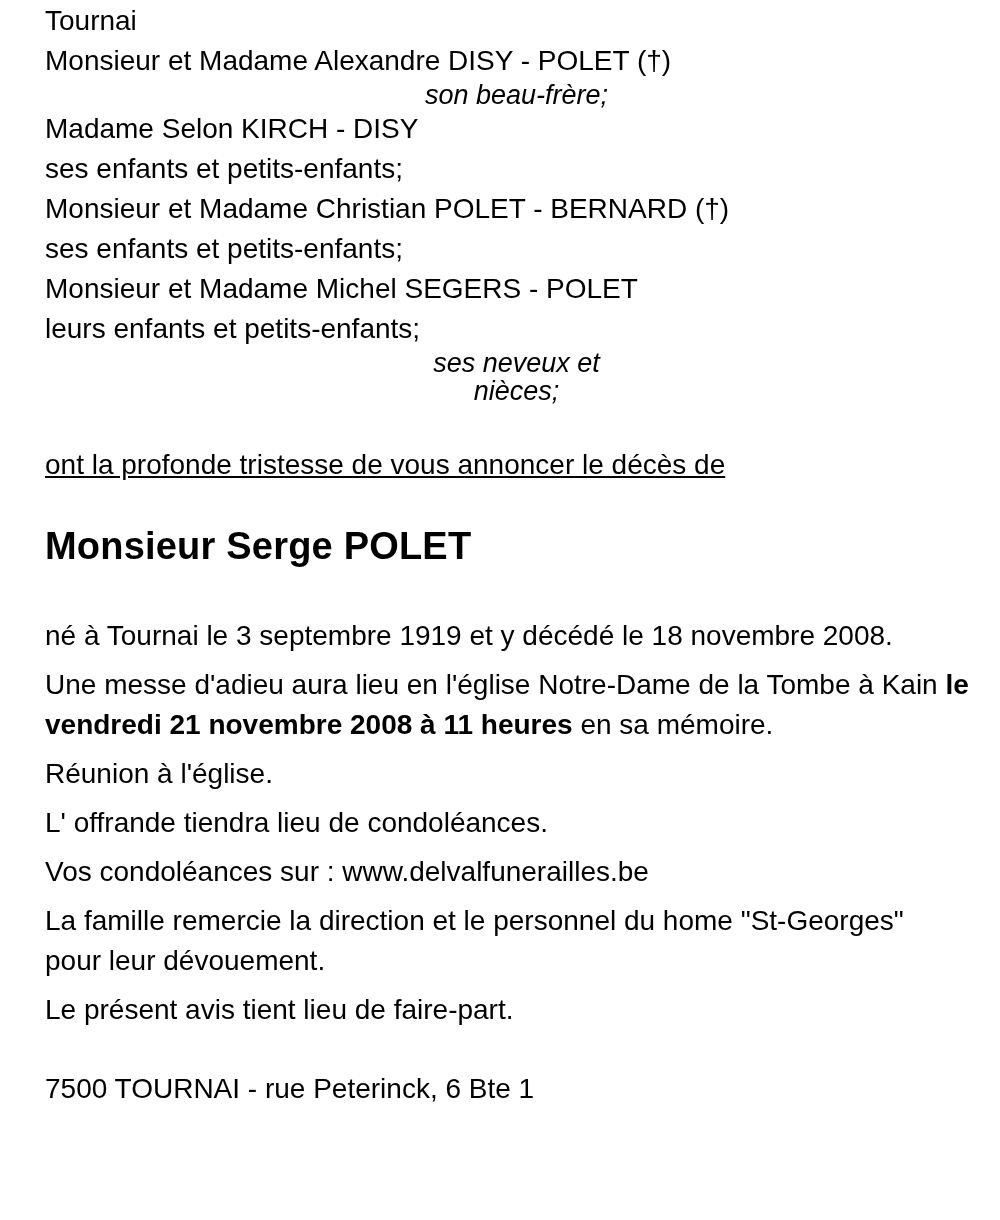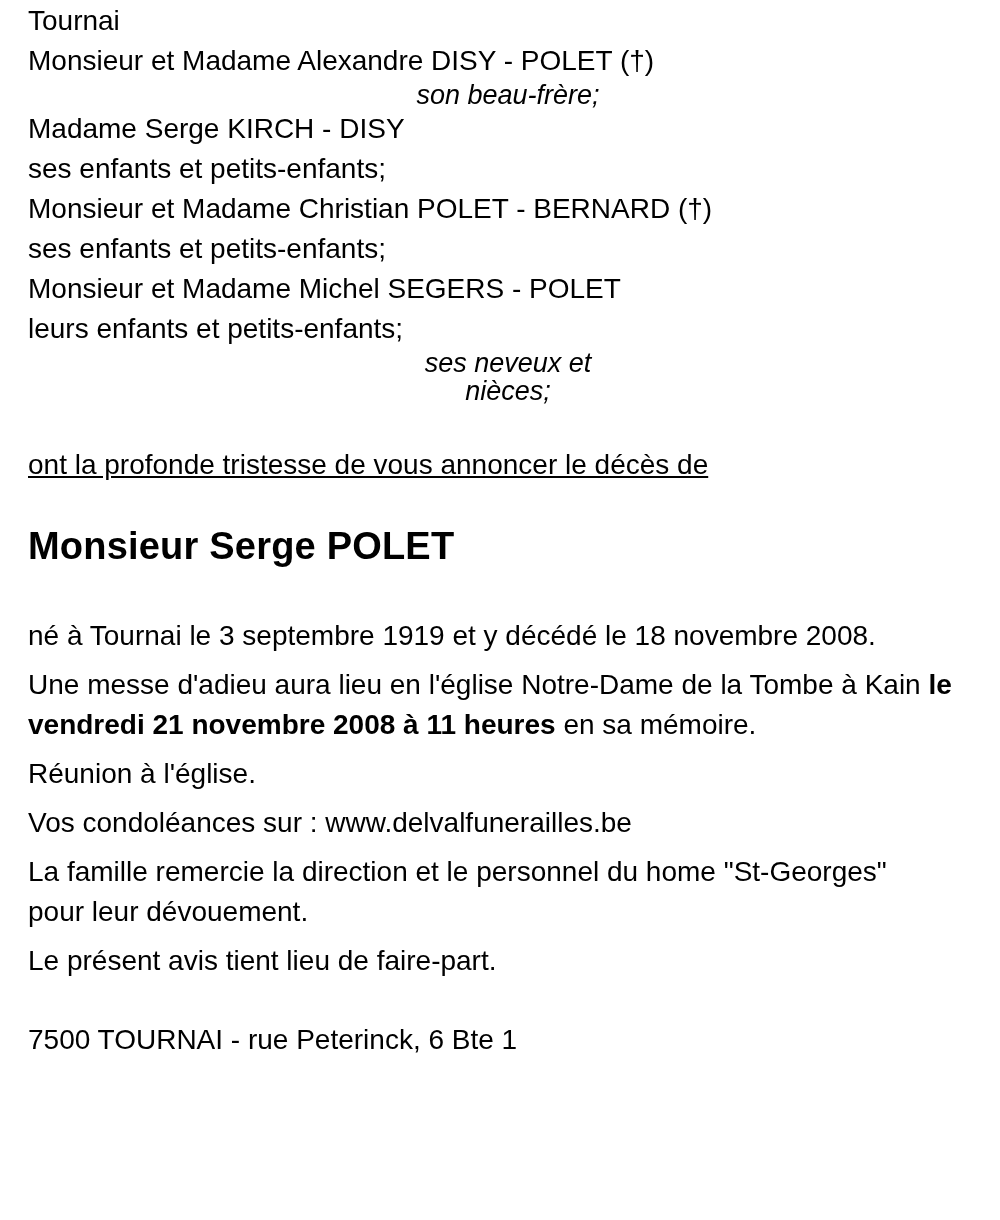--- a/index.html
+++ b/index.html
@@ -9,22 +9,23 @@
   }
   body {
     width: 1000px;
     height: 1220px;
     overflow: hidden;
     color: #000000;
     font-family: "Liberation Sans", "DejaVu Sans", sans-serif;
     -webkit-font-smoothing: antialiased;
   }
   .notice {
-    padding: 1px 12px 0 28px;
+    padding: 1px 12px 0 12px;
     font-size: 28px;
+    margin-left: 33px;
   }
   .block { white-space: pre-wrap; }
   .city-line,
   .family-line {
     line-height: 40px;
   }
   .attribution {
     line-height: 28px;
     font-size: 27px;
     font-style: italic;
@@ -53,30 +54,31 @@
   }
   .bold { font-weight: 700; }
 </style>
 </head>
 <body>
 
 <div class="notice">
     <div class="block city-line"><span>Tournai</span></div>
     <div class="block family-line"><span>Monsieur et Madame Alexandre DISY - POLET (†)</span></div>
     <div class="block attribution"><span>son beau-frère;</span></div>
-    <div class="block family-line"><span>Madame Serge KIRCH - DISY</span></div>
+    <div class="block family-line"><span>Madame Selon KIRCH - DISY</span></div>
     <div class="block family-line"><span>ses enfants et petits-enfants;</span></div>
     <div class="block family-line"><span>Monsieur et Madame Christian POLET - BERNARD (†)</span></div>
     <div class="block family-line"><span>ses enfants et petits-enfants;</span></div>
     <div class="block family-line"><span>Monsieur et Madame Michel SEGERS - POLET</span></div>
     <div class="block family-line"><span>leurs enfants et petits-enfants;</span></div>
     <div class="block attribution"><span>ses neveux et</span></div>
     <div class="block attribution"><span>nièces;</span></div>
     <div class="block intro-line"><span>ont la profonde tristesse de vous annoncer le décès de</span></div>
     <div class="block deceased-name"><span>Monsieur Serge POLET</span></div>
     <div class="block paragraph"><span>né à Tournai le 3 septembre 1919 et y décédé le 18 novembre 2008.</span></div>
     <div class="block paragraph"><span>Une messe d'adieu aura lieu en l'église Notre-Dame de la Tombe à Kain </span><span class="bold">le</span><br><span class="bold">vendredi 21 novembre 2008 à 11 heures</span><span> en sa mémoire.</span></div>
     <div class="block paragraph"><span>Réunion à l'église.</span></div>
+    <div class="block paragraph"><span>L' offrande tiendra lieu de condoléances.</span></div>
     <div class="block paragraph"><span>Vos condoléances sur : www.delvalfunerailles.be</span></div>
     <div class="block paragraph"><span>La famille remercie la direction et le personnel du home "St-Georges"</span><br><span>pour leur dévouement.</span></div>
     <div class="block paragraph"><span>Le présent avis tient lieu de faire-part.</span></div>
     <div class="block address-line"><span>7500 TOURNAI - rue Peterinck, 6 Bte 1</span></div>
   </div>
 
 </body></html>

